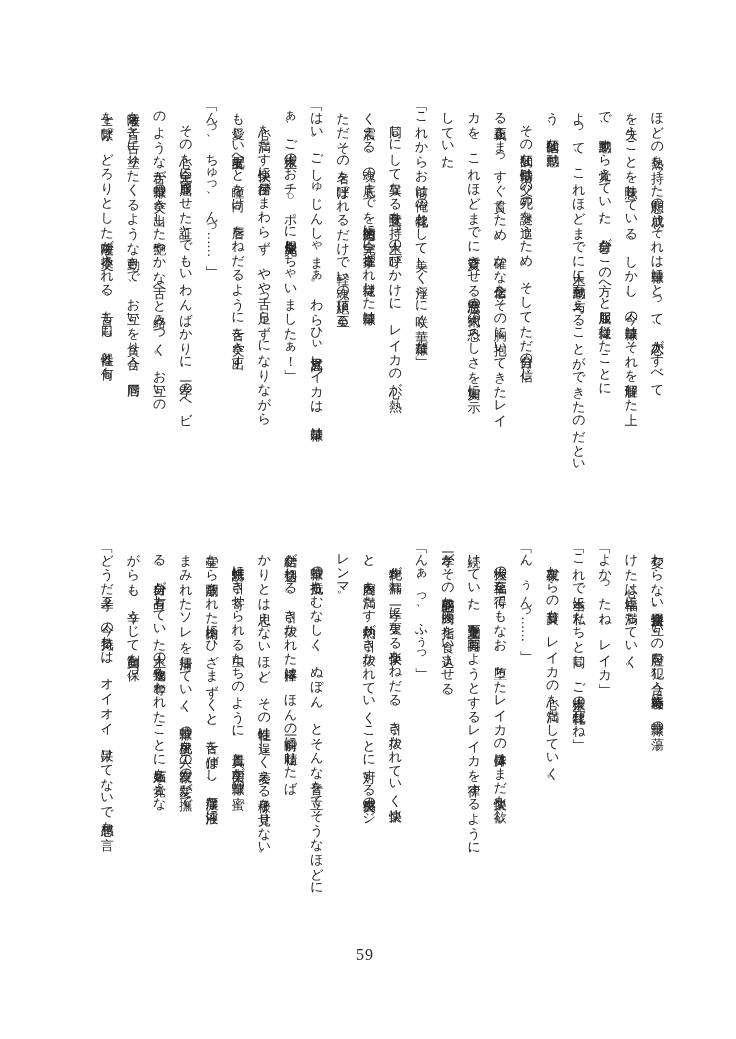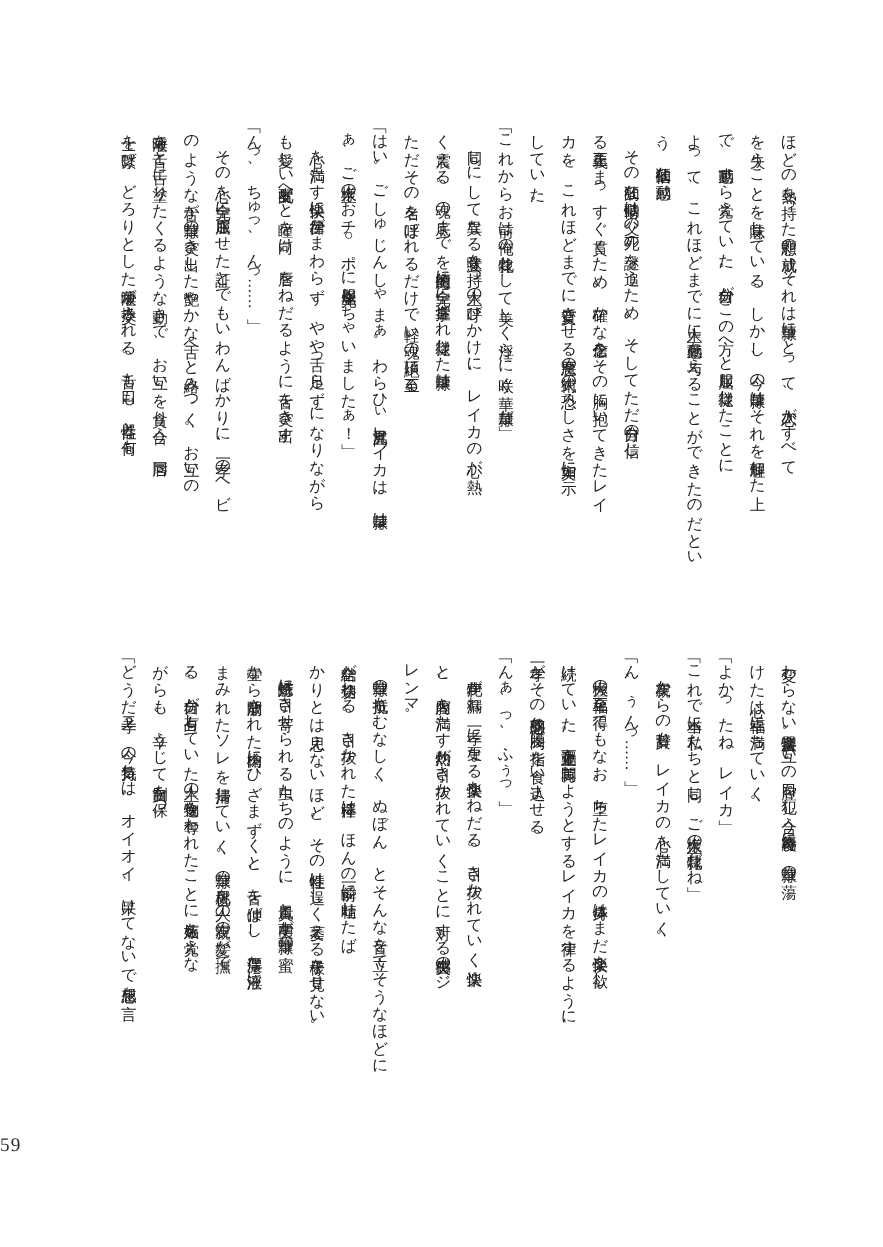--- a/index.html
+++ b/index.html
@@ -36,20 +36,21 @@
   .tcol {
     margin: 0;
     padding: 0;
     white-space: pre;
   }
   .page-number {
     position: absolute;
     top: 946px;
     left: 0;
     right: 6px;
+    text-align: center;
     color: #2a2a2a;
     font-size: 16px;
     letter-spacing: 1px;
   }
 </style>
 </head>
 <body>
 
 <div class="page">
 

